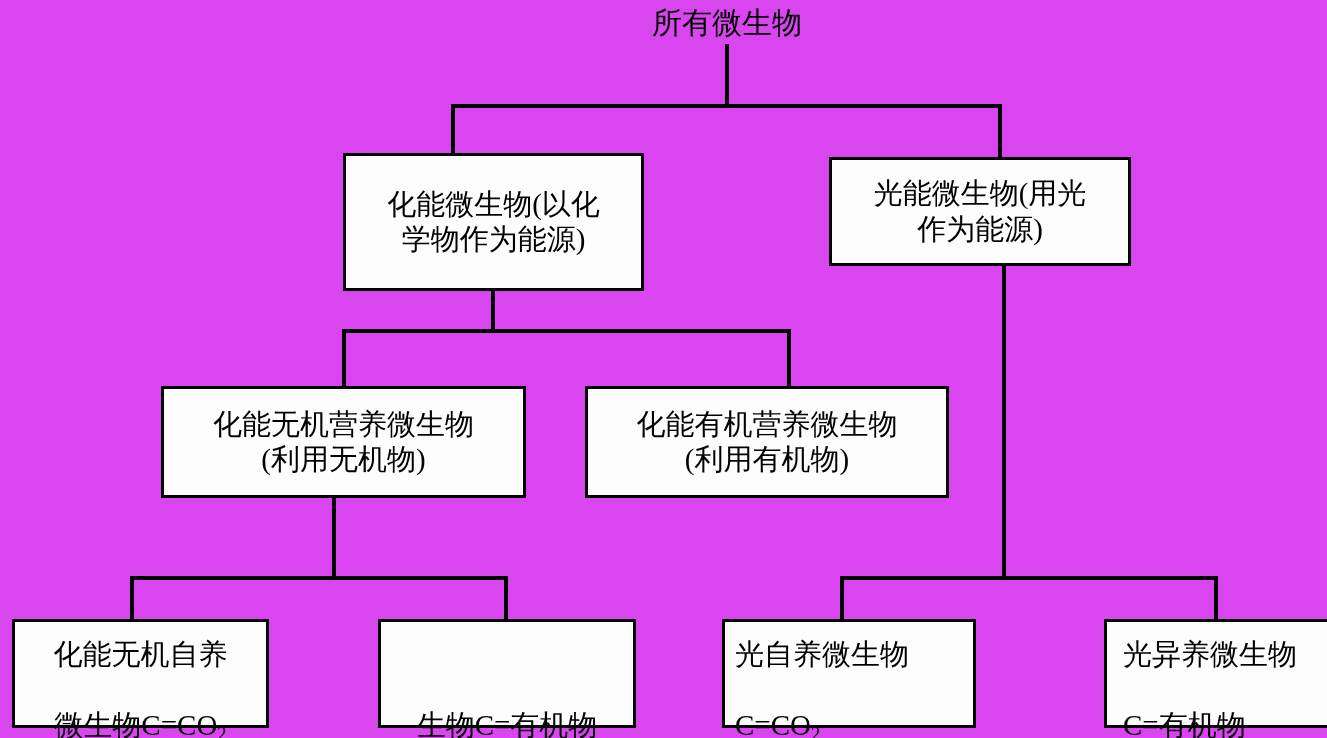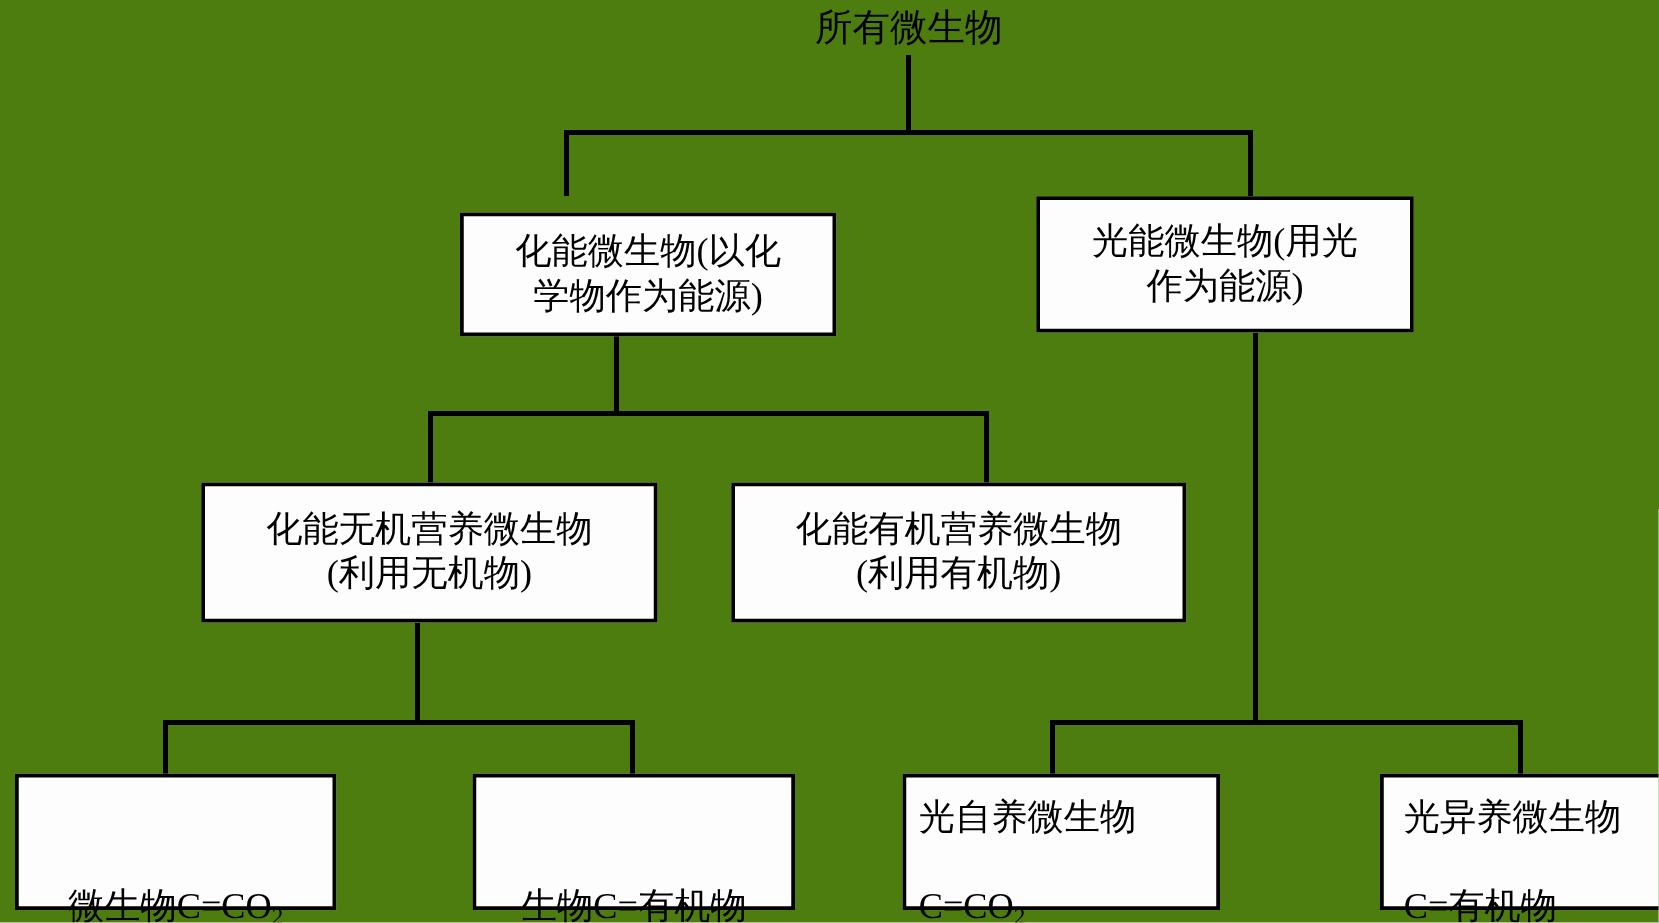--- a/index.html
+++ b/index.html
@@ -9,21 +9,21 @@
     background: #ffffff;
   }
   body {
     font-family: "Liberation Serif", "DejaVu Serif", serif;
     color: #000000;
   }
   #diagram {
     position: relative;
     width: 1327px;
     height: 738px;
-    background: #4d7c0f;
+    background: #d946ef;
     overflow: hidden;
   }
   #edges {
     position: absolute;
     left: 0;
     top: 0;
     width: 1327px;
     height: 738px;
     pointer-events: none;
   }
@@ -89,21 +89,21 @@
 
       <line x1="1004" y1="266" x2="1004" y2="578"></line>
       <line x1="840" y1="578" x2="1218" y2="578"></line>
       <line x1="842" y1="578" x2="842" y2="619"></line>
       <line x1="1216" y1="578" x2="1216" y2="619"></line>
     </g>
   </svg>
 
   <div class="root-title" style="left:577px; top:6px; width:300px; height:40px;">所有微生物</div>
 
-  <div class="node lvl2" style="left:343px; top:170px; width:301px; height:99px;margin-left:25px;">
+  <div class="node lvl2" style="left:343px; top:153px; width:301px; height:138px;">
     <span class="label">化能微生物(以化
 学物作为能源)</span>
   </div>
 
   <div class="node lvl2" style="left:829px; top:157px; width:302px; height:109px;">
     <span class="label">光能微生物(用光
 作为能源)</span>
   </div>
 
   <div class="node lvl3" style="left:161px; top:386px; width:365px; height:112px;">
@@ -111,21 +111,21 @@
 (利用无机物)</span>
   </div>
 
   <div class="node lvl3" style="left:585px; top:386px; width:364px; height:112px;">
     <span class="label">化能有机营养微生物
 (利用有机物)</span>
   </div>
 
   <div class="node leaf" style="left:12px; top:619px; width:257px; height:109px;">
     <span class="label">
-      <br>
+      <span>化能无机自养</span><br>
       <span class="sci">微生物C=CO</span><sub>2</sub>
     </span>
   </div>
 
   <div class="node leaf" style="left:378px; top:619px; width:258px; height:109px;">
     <span class="label">
       <br>
       <span class="sci">生物C=有机物</span><sub></sub>
     </span>
   </div>

